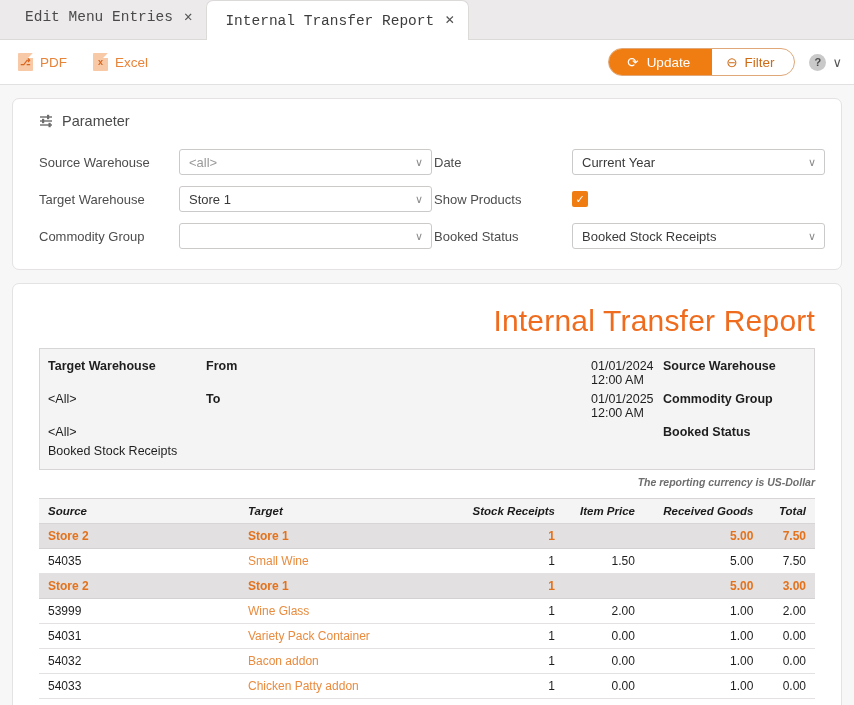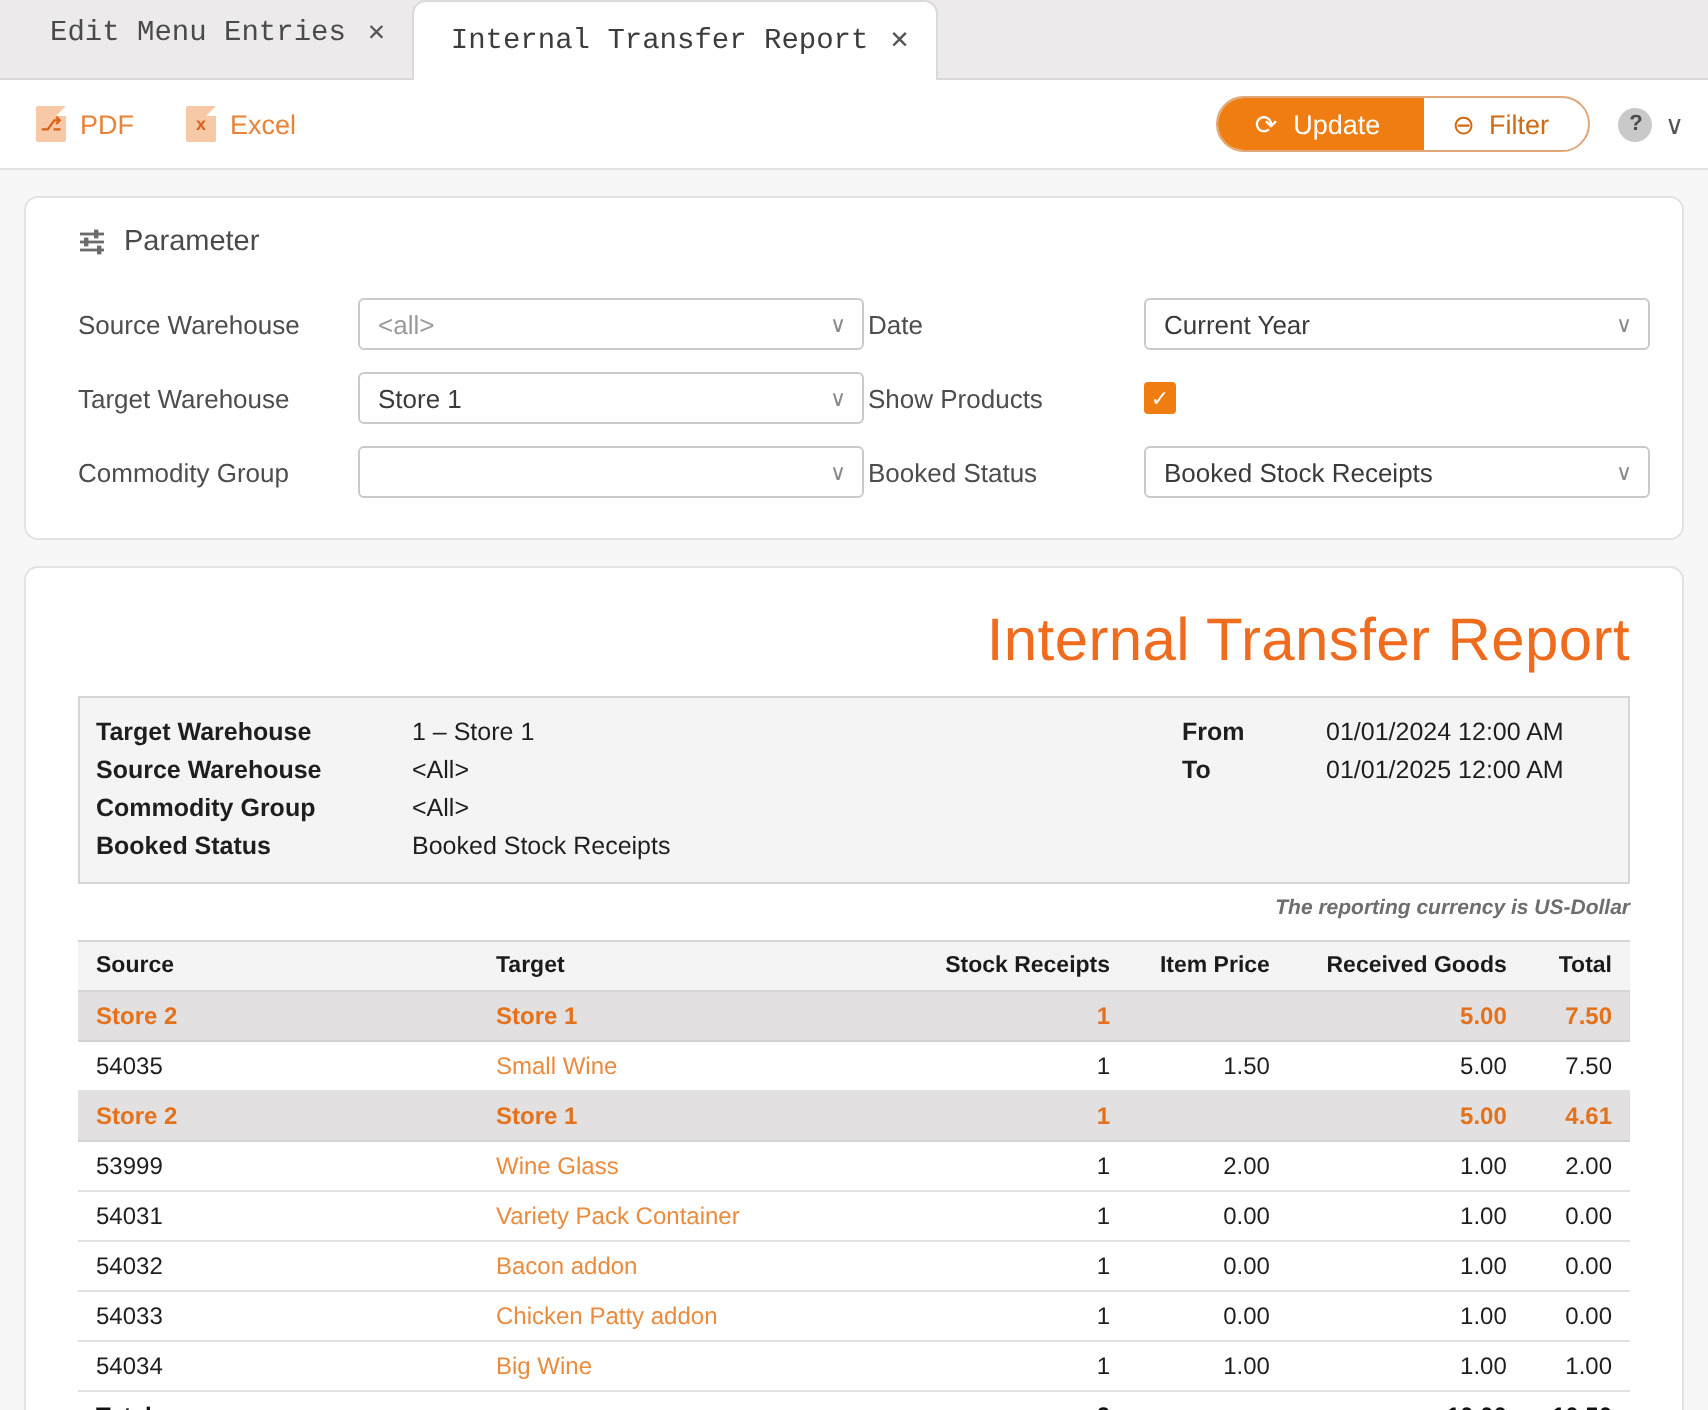--- a/index.html
+++ b/index.html
@@ -247,20 +247,21 @@
   table.data th {
     background: #f5f4f4;
     border-top: 1px solid #d7d5d5;
     border-bottom: 1px solid #d7d5d5;
     color: #1b1b1b;
     font-weight: bold;
     font-size: 11.5px;
     padding: 6px 9px 6px 9px;
     text-align: right;
     white-space: nowrap;
+    font-style: italic;
   }
   table.data th.l { text-align: left; }
   table.data td {
     padding: 5px 9px 5px 9px;
     text-align: right;
     border-bottom: 1px solid #e3e1e1;
     font-family: "Liberation Sans Narrow", "Liberation Sans", sans-serif;
     color: #1e1e1e;
     white-space: nowrap;
   }
@@ -367,21 +368,20 @@
       <span class="arrow">∨</span>
     </div>
   </div>
 </div>
 
 <div class="card card-report">
   <div class="report-title">Internal Transfer Report</div>
 
   <div class="meta">
     <b>Target Warehouse</b>
-    <span>1 – Store 1</span>
     <b>From</b>
     <span>01/01/2024 12:00 AM</span>
 
     <b>Source Warehouse</b>
     <span>&lt;All&gt;</span>
     <b>To</b>
     <span>01/01/2025 12:00 AM</span>
 
     <b>Commodity Group</b>
     <span>&lt;All&gt;</span>
@@ -423,21 +423,21 @@
           <td class="">1.50</td>
           <td class="">5.00</td>
           <td class="">7.50</td>
         </tr>
         <tr class="group">
           <td class="l">Store 2</td>
           <td class="l">Store 1</td>
           <td class="">1</td>
           <td class=""></td>
           <td class="">5.00</td>
-          <td class="">4.61</td>
+          <td class="">3.00</td>
         </tr>
         <tr class="detail">
           <td class="l">53999</td>
           <td class="l prod">Wine Glass</td>
           <td class="">1</td>
           <td class="">2.00</td>
           <td class="">1.00</td>
           <td class="">2.00</td>
         </tr>
         <tr class="detail">

